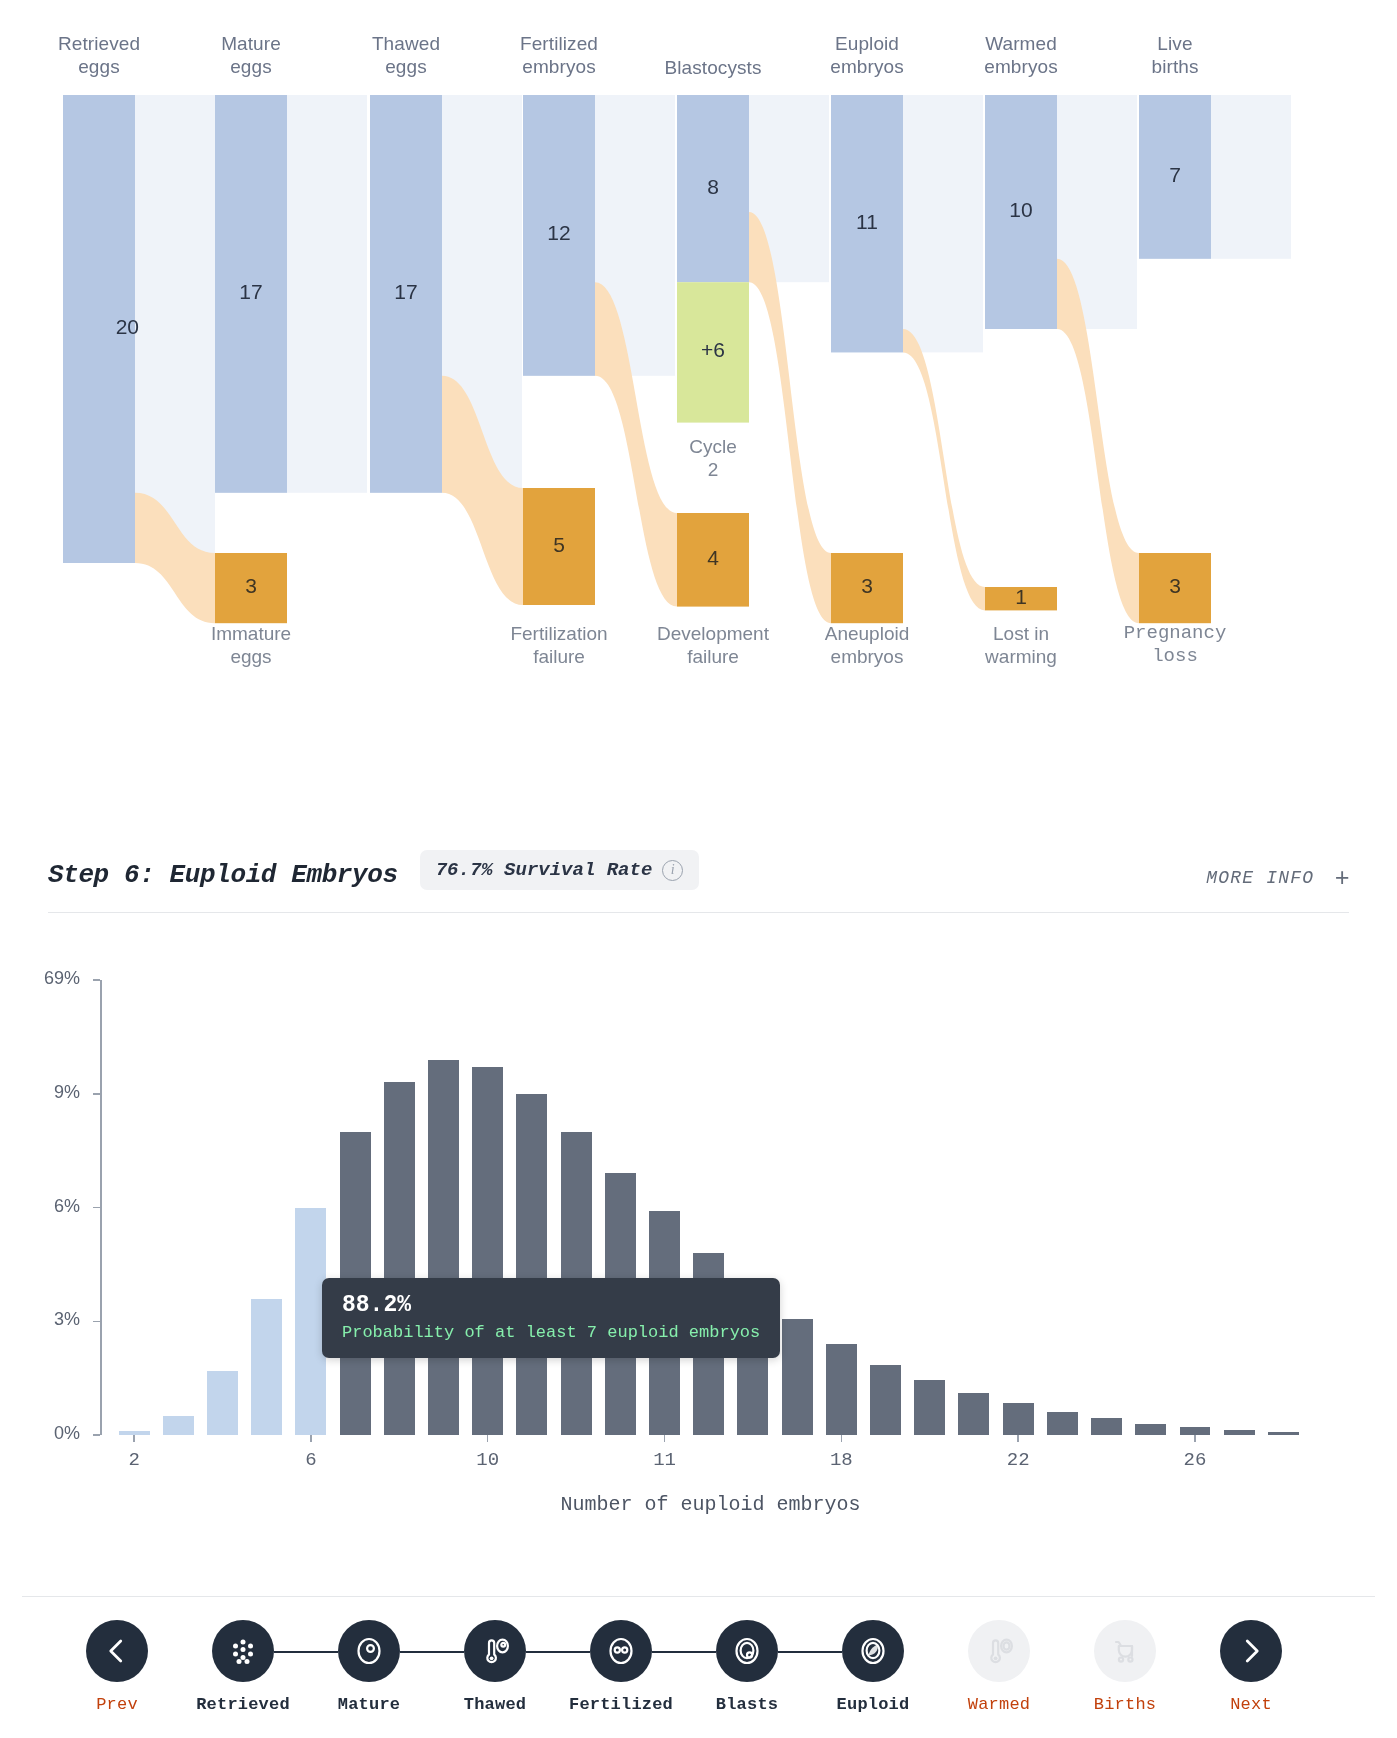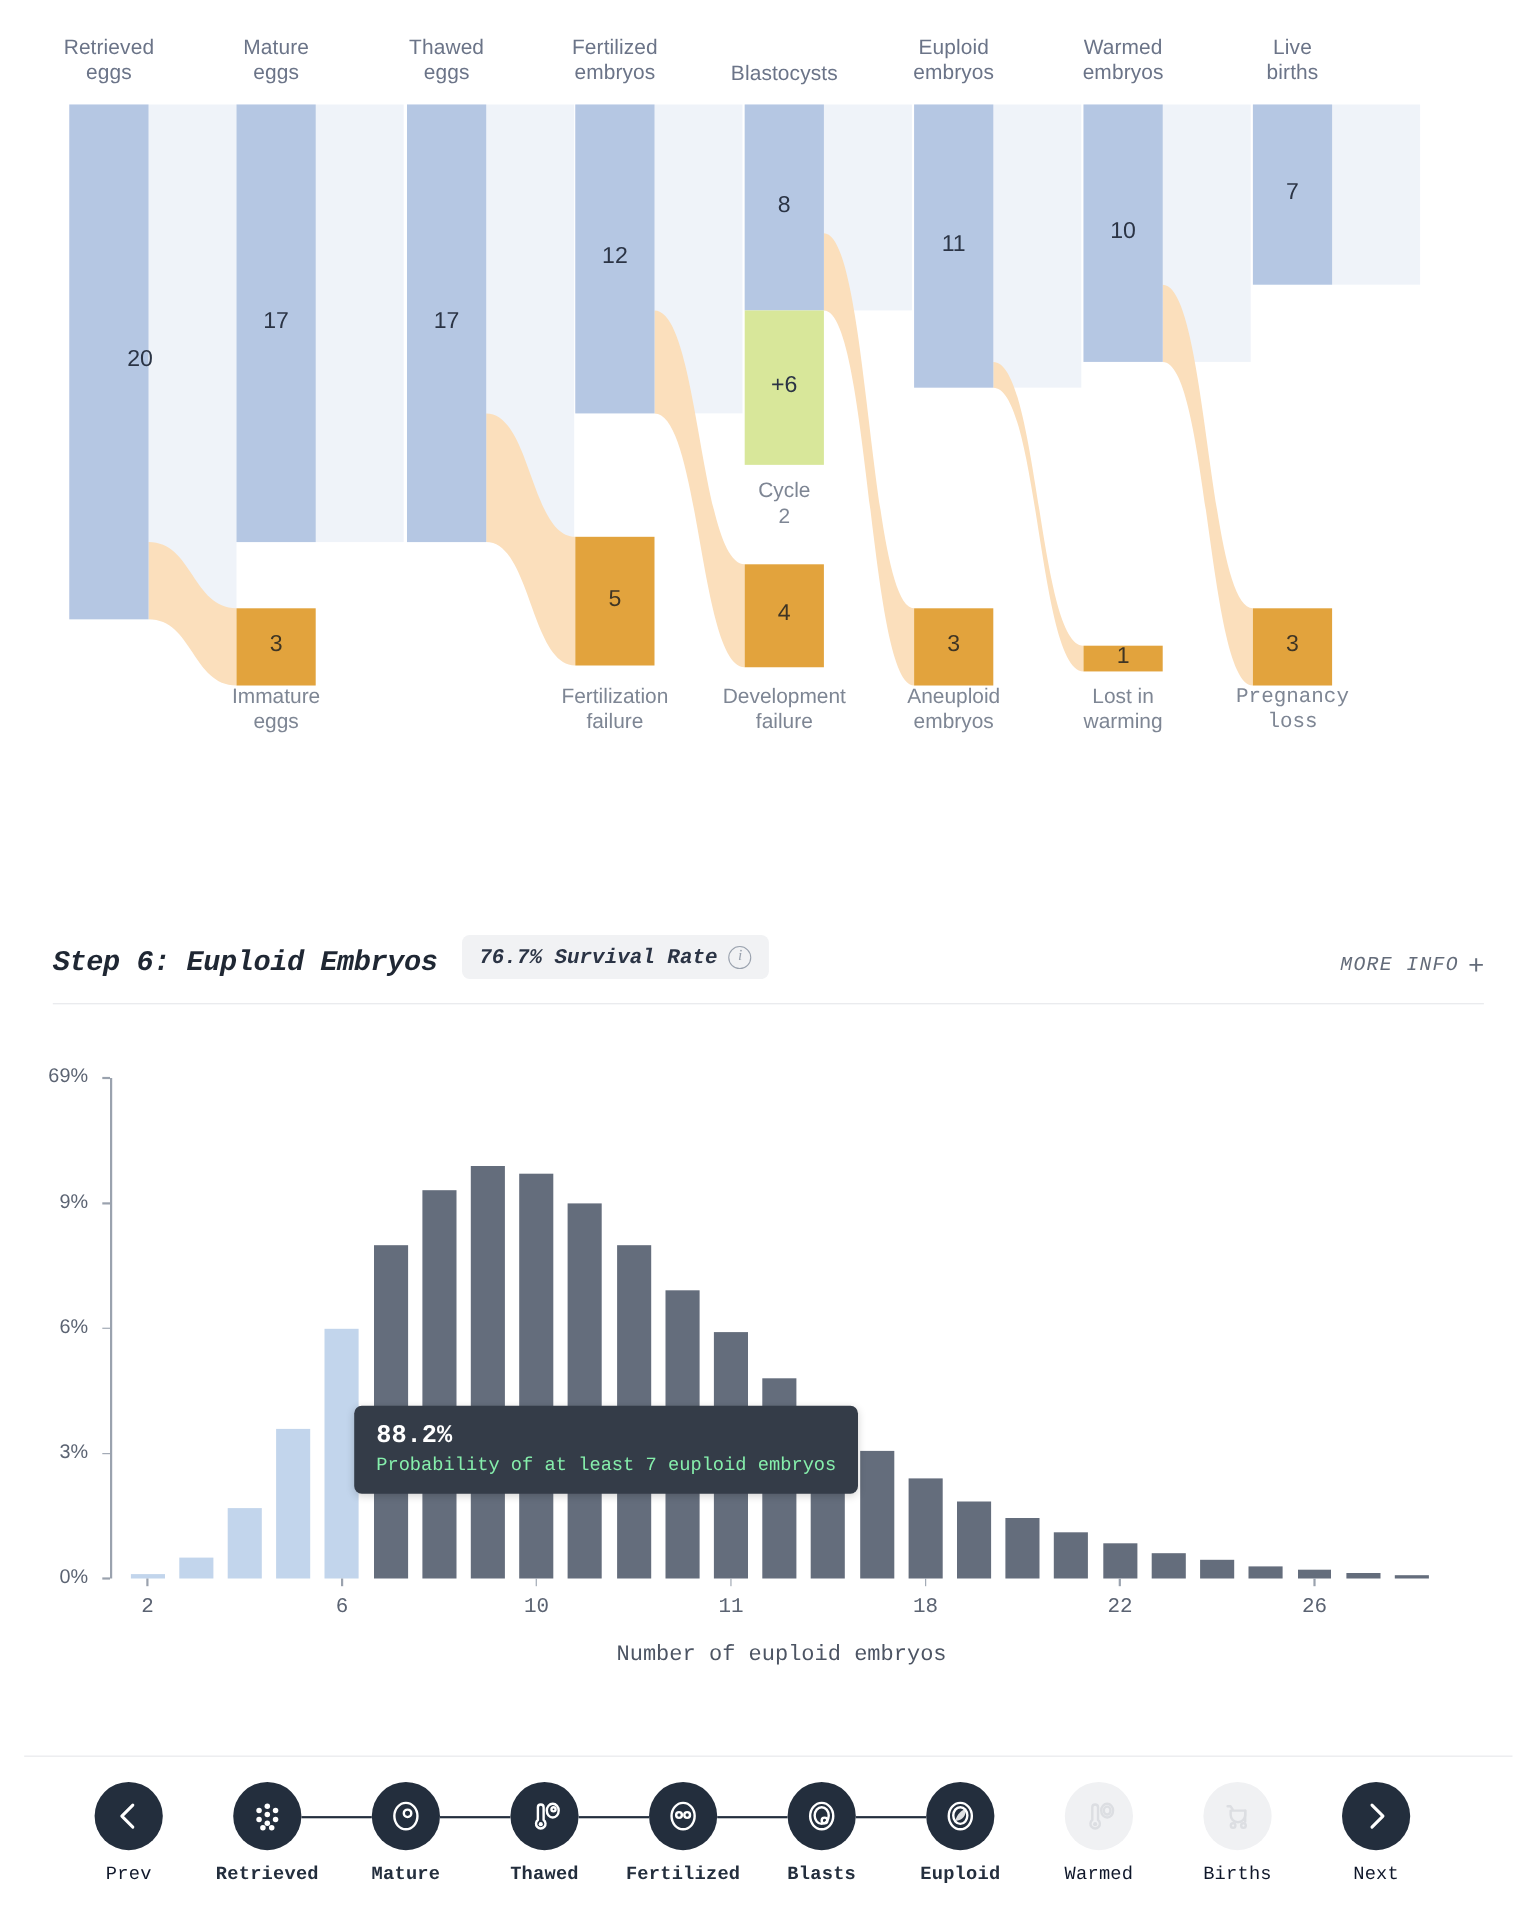--- a/index.html
+++ b/index.html
@@ -101,21 +101,21 @@
     font-family: "Liberation Serif", serif;
     font-size: 14px;
     color: #9aa2ae;
     line-height: 1;
     flex: 0 0 auto;
   }
   #more-info-btn {
     margin-left: auto;
     display: flex;
     align-items: center;
-    gap: 8px;
+    gap: 20px;
     cursor: pointer;
   }
   #more-info-label {
     font-family: "Liberation Mono", monospace;
     font-size: 18px;
     color: #646c7a;
     letter-spacing: 1.2px;
   }
   .plus-icon {
     font-size: 25px; color: #646c7a; line-height: 1;
@@ -236,21 +236,21 @@
   }
   .nav-circle.disabled { background: #f0f1f3; }
   .nav-label {
     margin-top: 13px;
     font-family: "Liberation Mono", monospace;
     font-size: 17px;
     font-weight: bold;
     color: #232e3d;
     letter-spacing: .2px;
   }
-  .nav-label.muted { color: #0f172a; font-weight: normal; }
+  .nav-label.muted { color: #c2410c; font-weight: normal; }
   .nav-connector {
     position: absolute;
     top: 31px;
     height: 1.6px;
     background: #232e3d;
   }
 </style>
 </head>
 <body>
 

